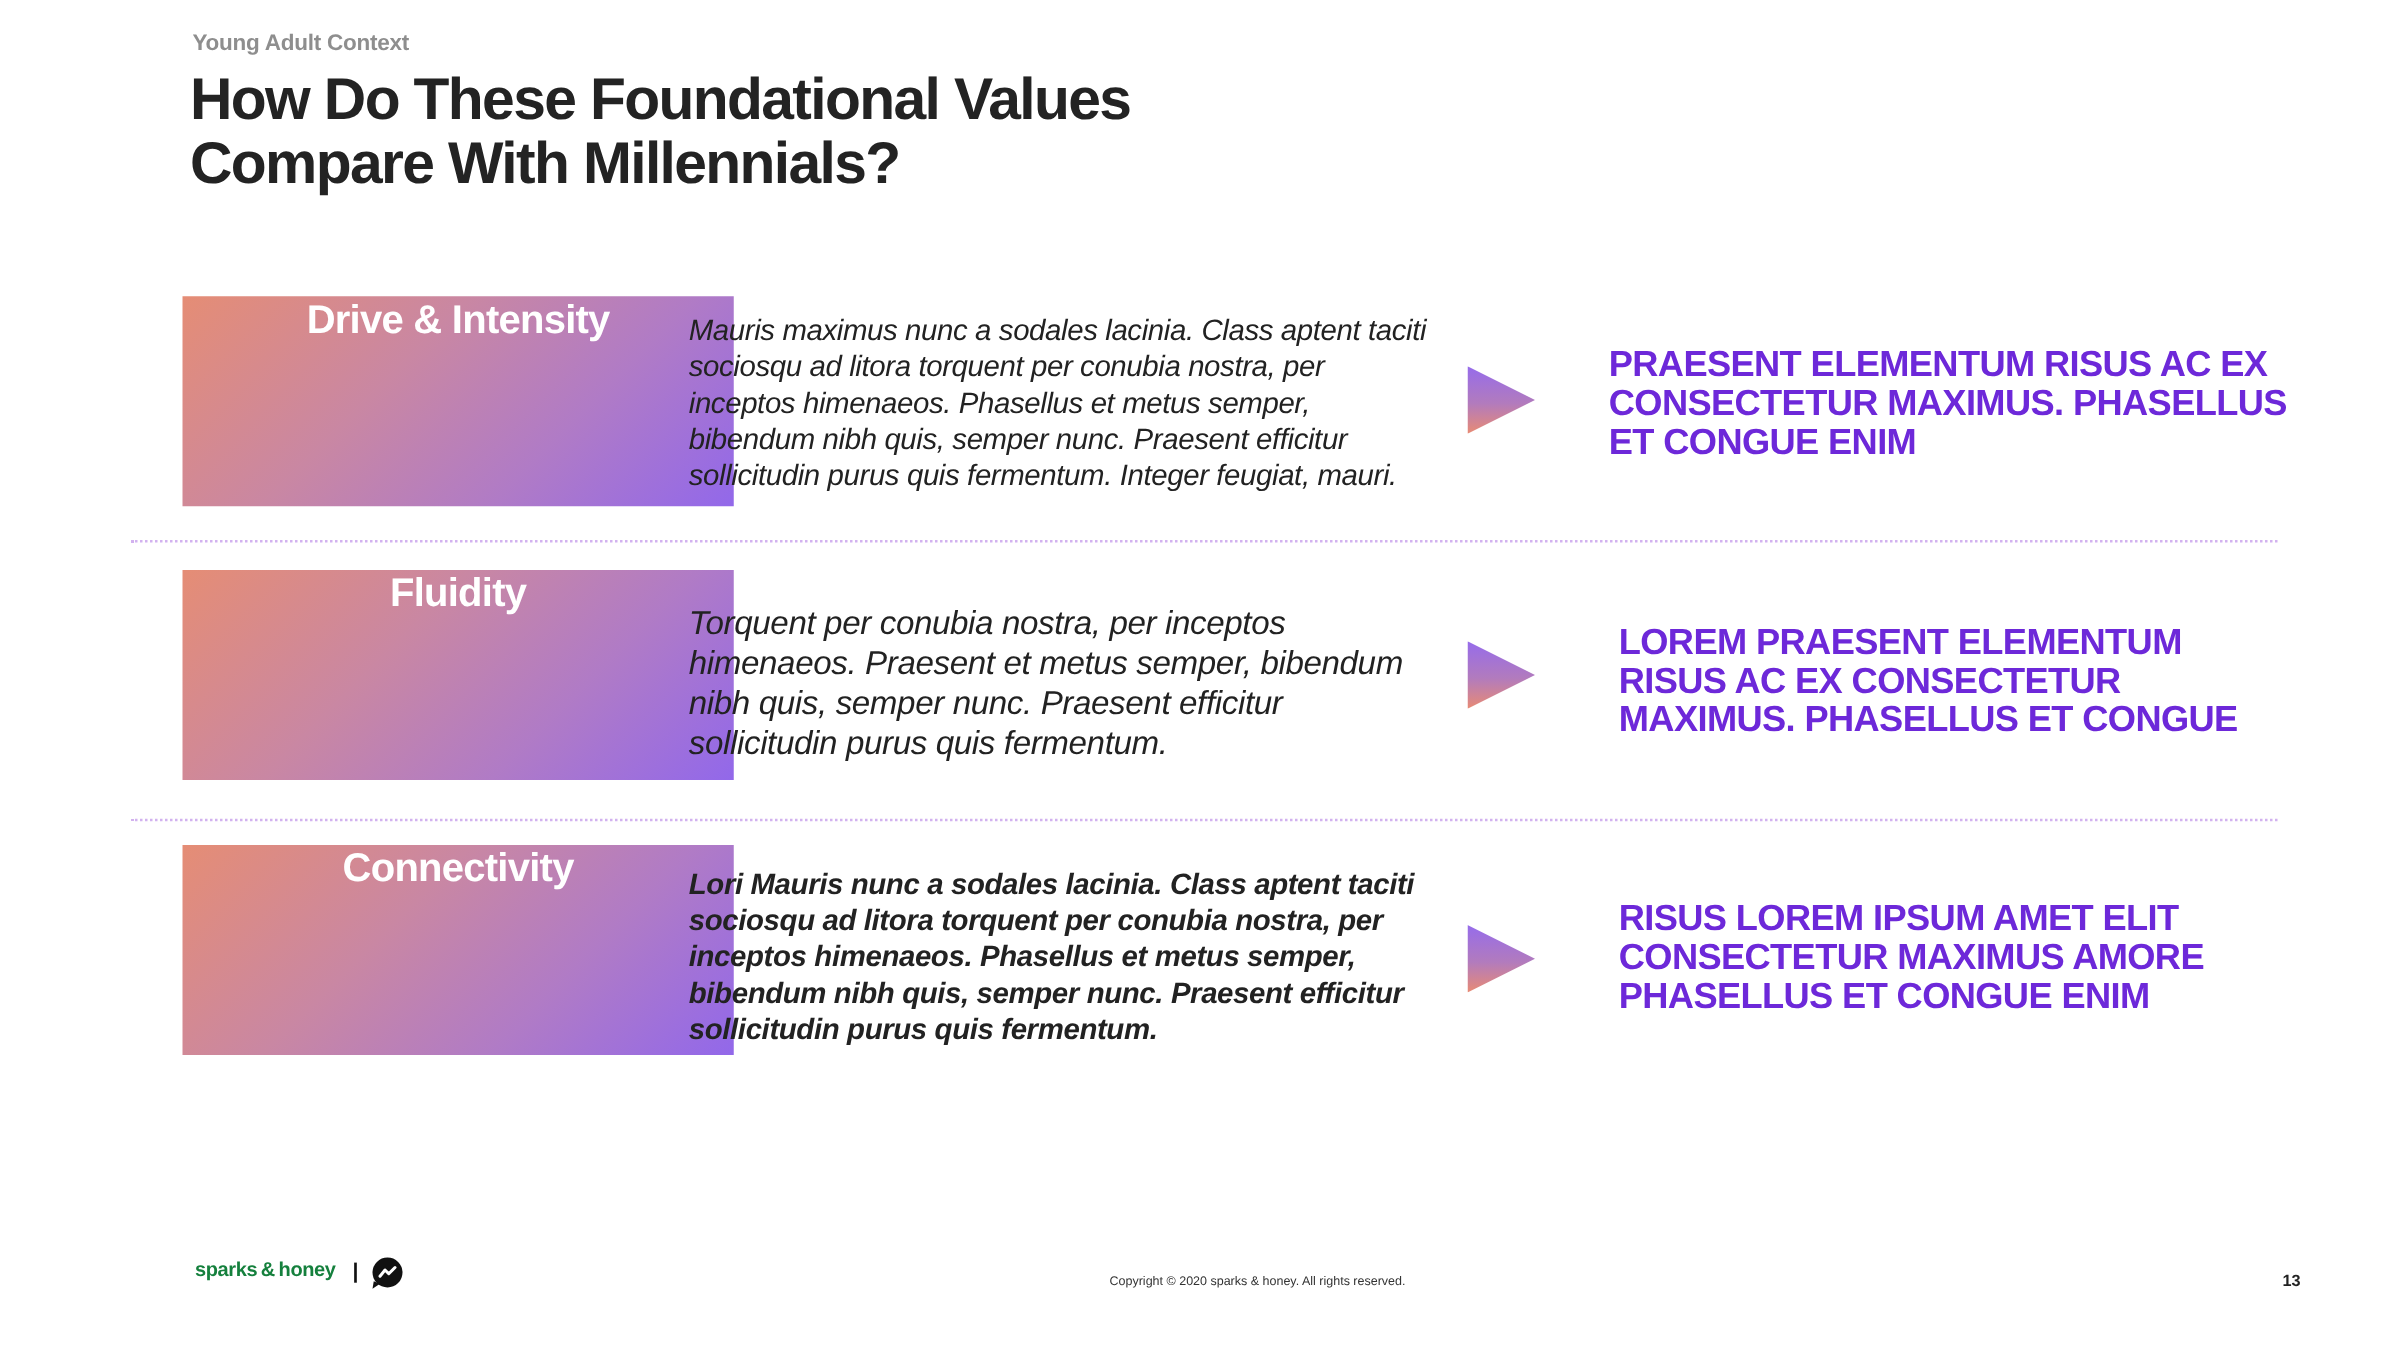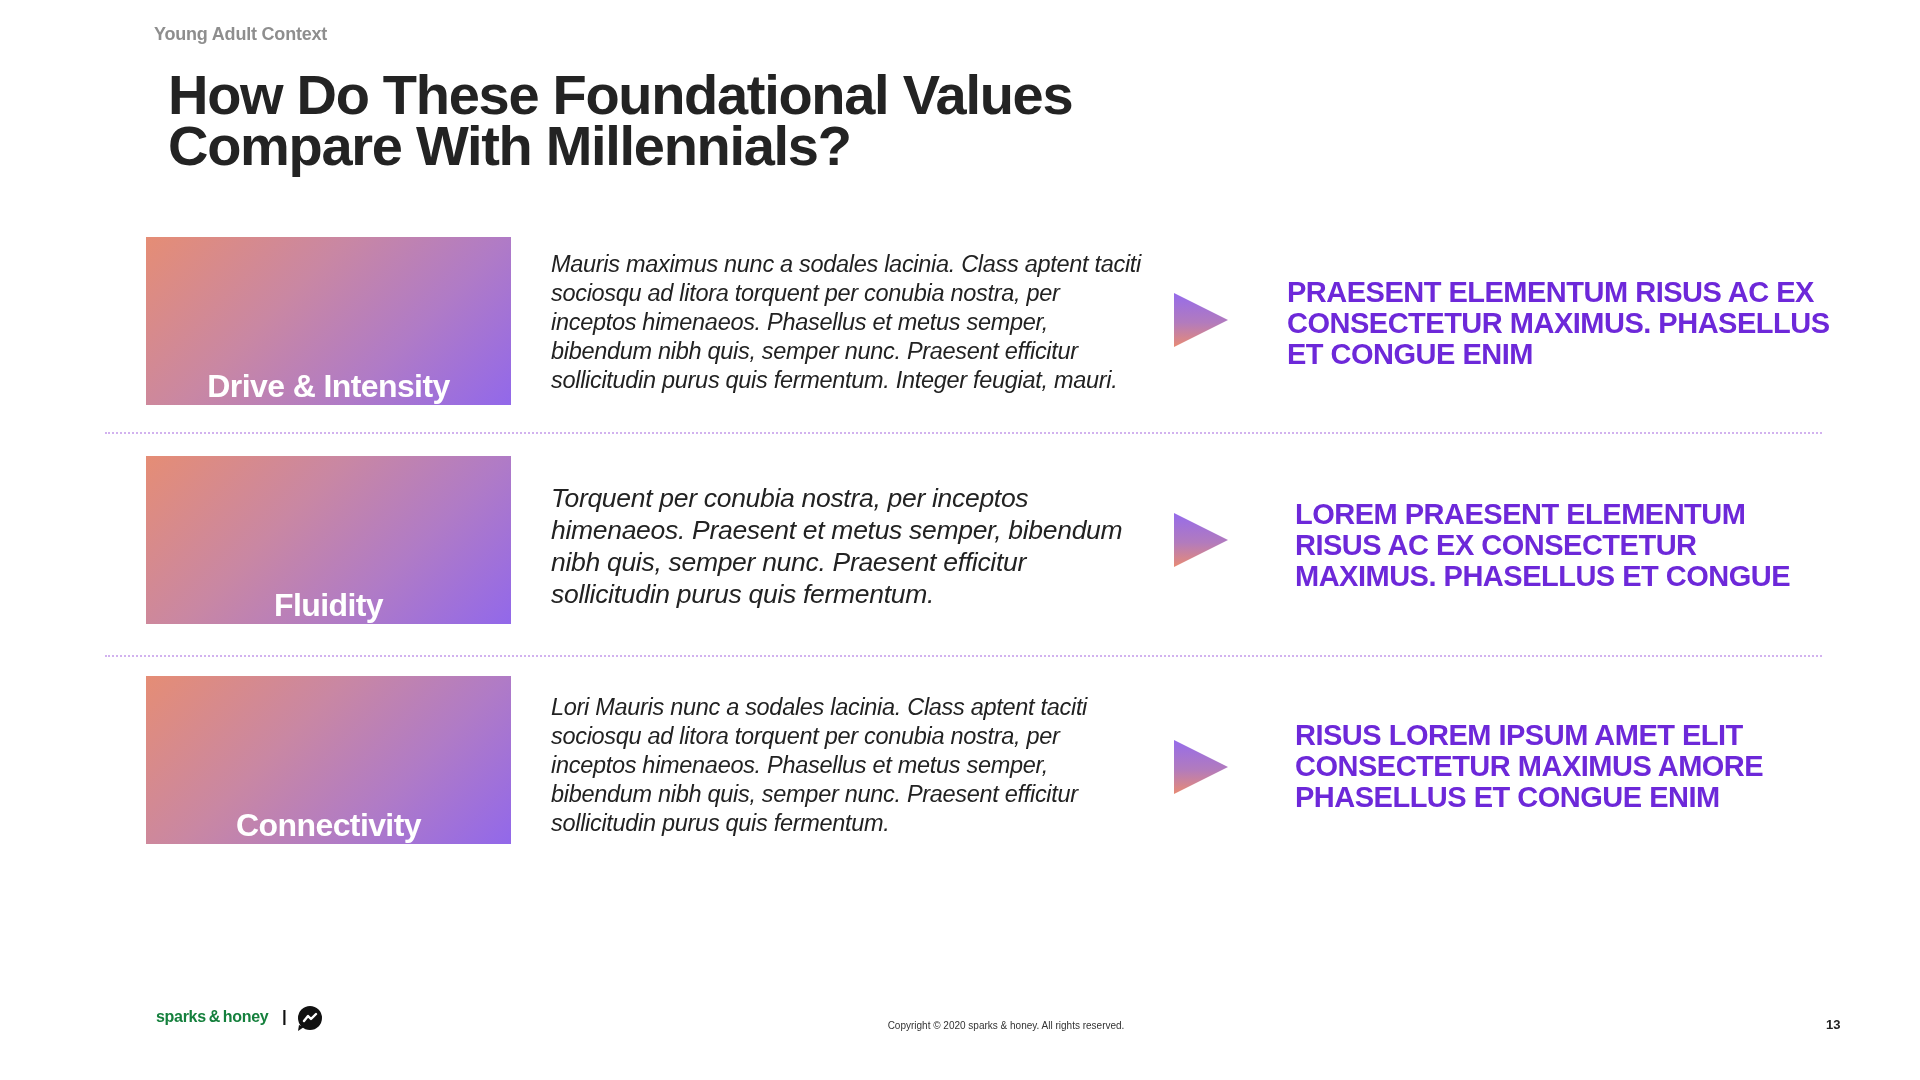--- a/index.html
+++ b/index.html
@@ -1,26 +1,26 @@
 <!DOCTYPE html>
 <html><head>
 <meta charset="utf-8">
 <style>
   html, body { margin: 0; padding: 0; background: #ffffff; }
   body { width: 1920px; height: 1080px; position: relative; overflow: hidden;
          font-family: "Liberation Sans", sans-serif; color: #222222; }
 
   .eyebrow { position: absolute; left: 154px; top: 24px; font-size: 18px; font-weight: bold;
              color: #8e8e8e; letter-spacing: -0.2px; }
-  .title { position: absolute; left: 152px; top: 53px; font-size: 56px; font-weight: bold;
-           line-height: 51px; color: #232323; letter-spacing: -1.3px; margin: 16px; }
+  .title { position: absolute; left: 152px; top: 53px; font-size: 47px; font-weight: bold;
+           line-height: 51px; color: #232323; letter-spacing: -1.3px; margin: 0; }
   .title span { display: block; }
-  .value-box { position: absolute; left: 146px; width: 365px; height: 168px;
+  .value-box { position: absolute; left: 146px; width: 441px; height: 168px;
                background: linear-gradient(135deg, #e58d75 0%, #c987a3 38%, #b07bc6 68%, #9268ea 100%);
-               display: flex; align-items: flex-end; justify-content: center; }
+               display: flex; align-items: flex-start; justify-content: center; }
   .value-box .label { color: #ffffff; font-size: 32px; font-weight: bold; letter-spacing: -0.6px; }
 
   .desc { position: absolute; left: 551px; font-style: italic; color: #222222; margin: 0;
           letter-spacing: -0.3px; }
   .desc span { display: block; white-space: nowrap; }
   .desc.small { font-size: 23.5px; line-height: 29px; }
   .desc.large { font-size: 26.5px; line-height: 32px; }
 
   .arrow { position: absolute; left: 1174px; width: 54px; height: 54px; }
 
@@ -96,21 +96,21 @@
   <span>LOREM PRAESENT ELEMENTUM</span>
   <span>RISUS AC EX CONSECTETUR</span>
   <span>MAXIMUS. PHASELLUS ET CONGUE</span>
 </p>
 
 <div class="divider" style="top:655px;"></div>
 
 <div class="value-box" style="top:676px;">
   <span class="label">Connectivity</span>
 </div>
-<p class="desc small" style="top:693px;">
+<p class="desc small" style="top:693px;font-weight:bold;">
   <span>Lori Mauris nunc a sodales lacinia. Class aptent taciti</span>
   <span>sociosqu ad litora torquent per conubia nostra, per</span>
   <span>inceptos himenaeos. Phasellus et metus semper,</span>
   <span>bibendum nibh quis, semper nunc. Praesent efficitur</span>
   <span>sollicitudin purus quis fermentum.</span>
 </p>
 <svg class="arrow" style="top:740px;" viewBox="0 0 54 54">
   <polygon points="0,0 54,27 0,54" fill="url(#arrowGrad)"></polygon>
 </svg>
 <p class="takeaway" style="left:1295px; top:720px;">

